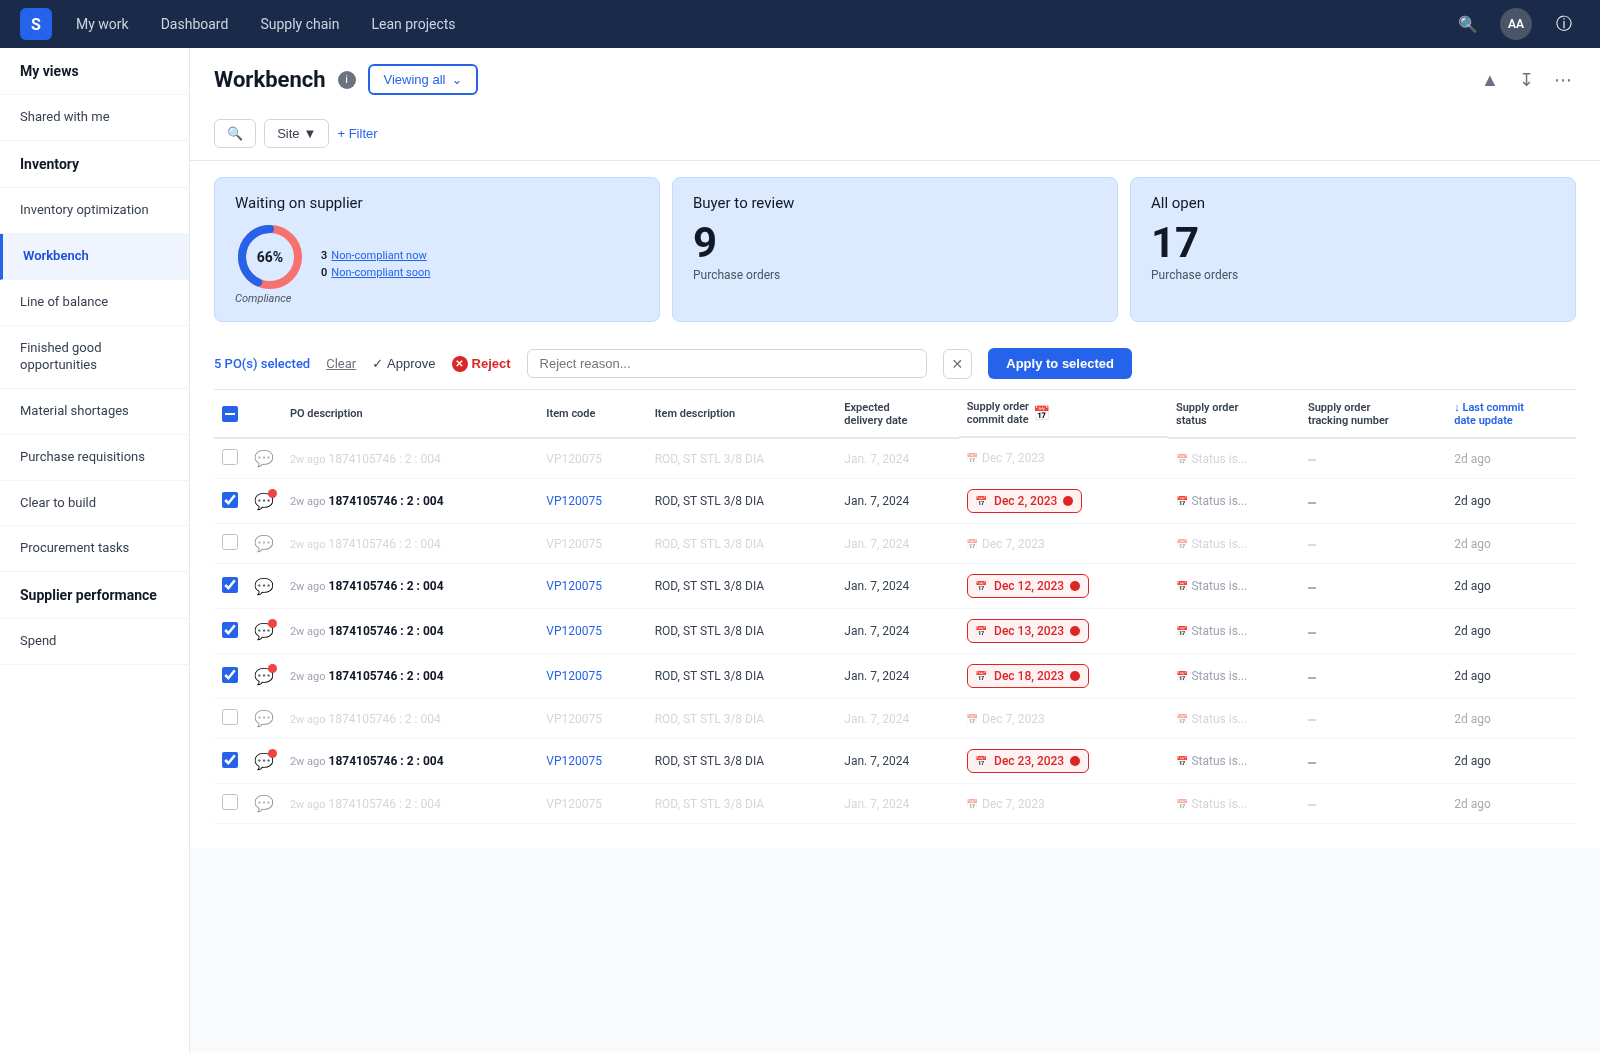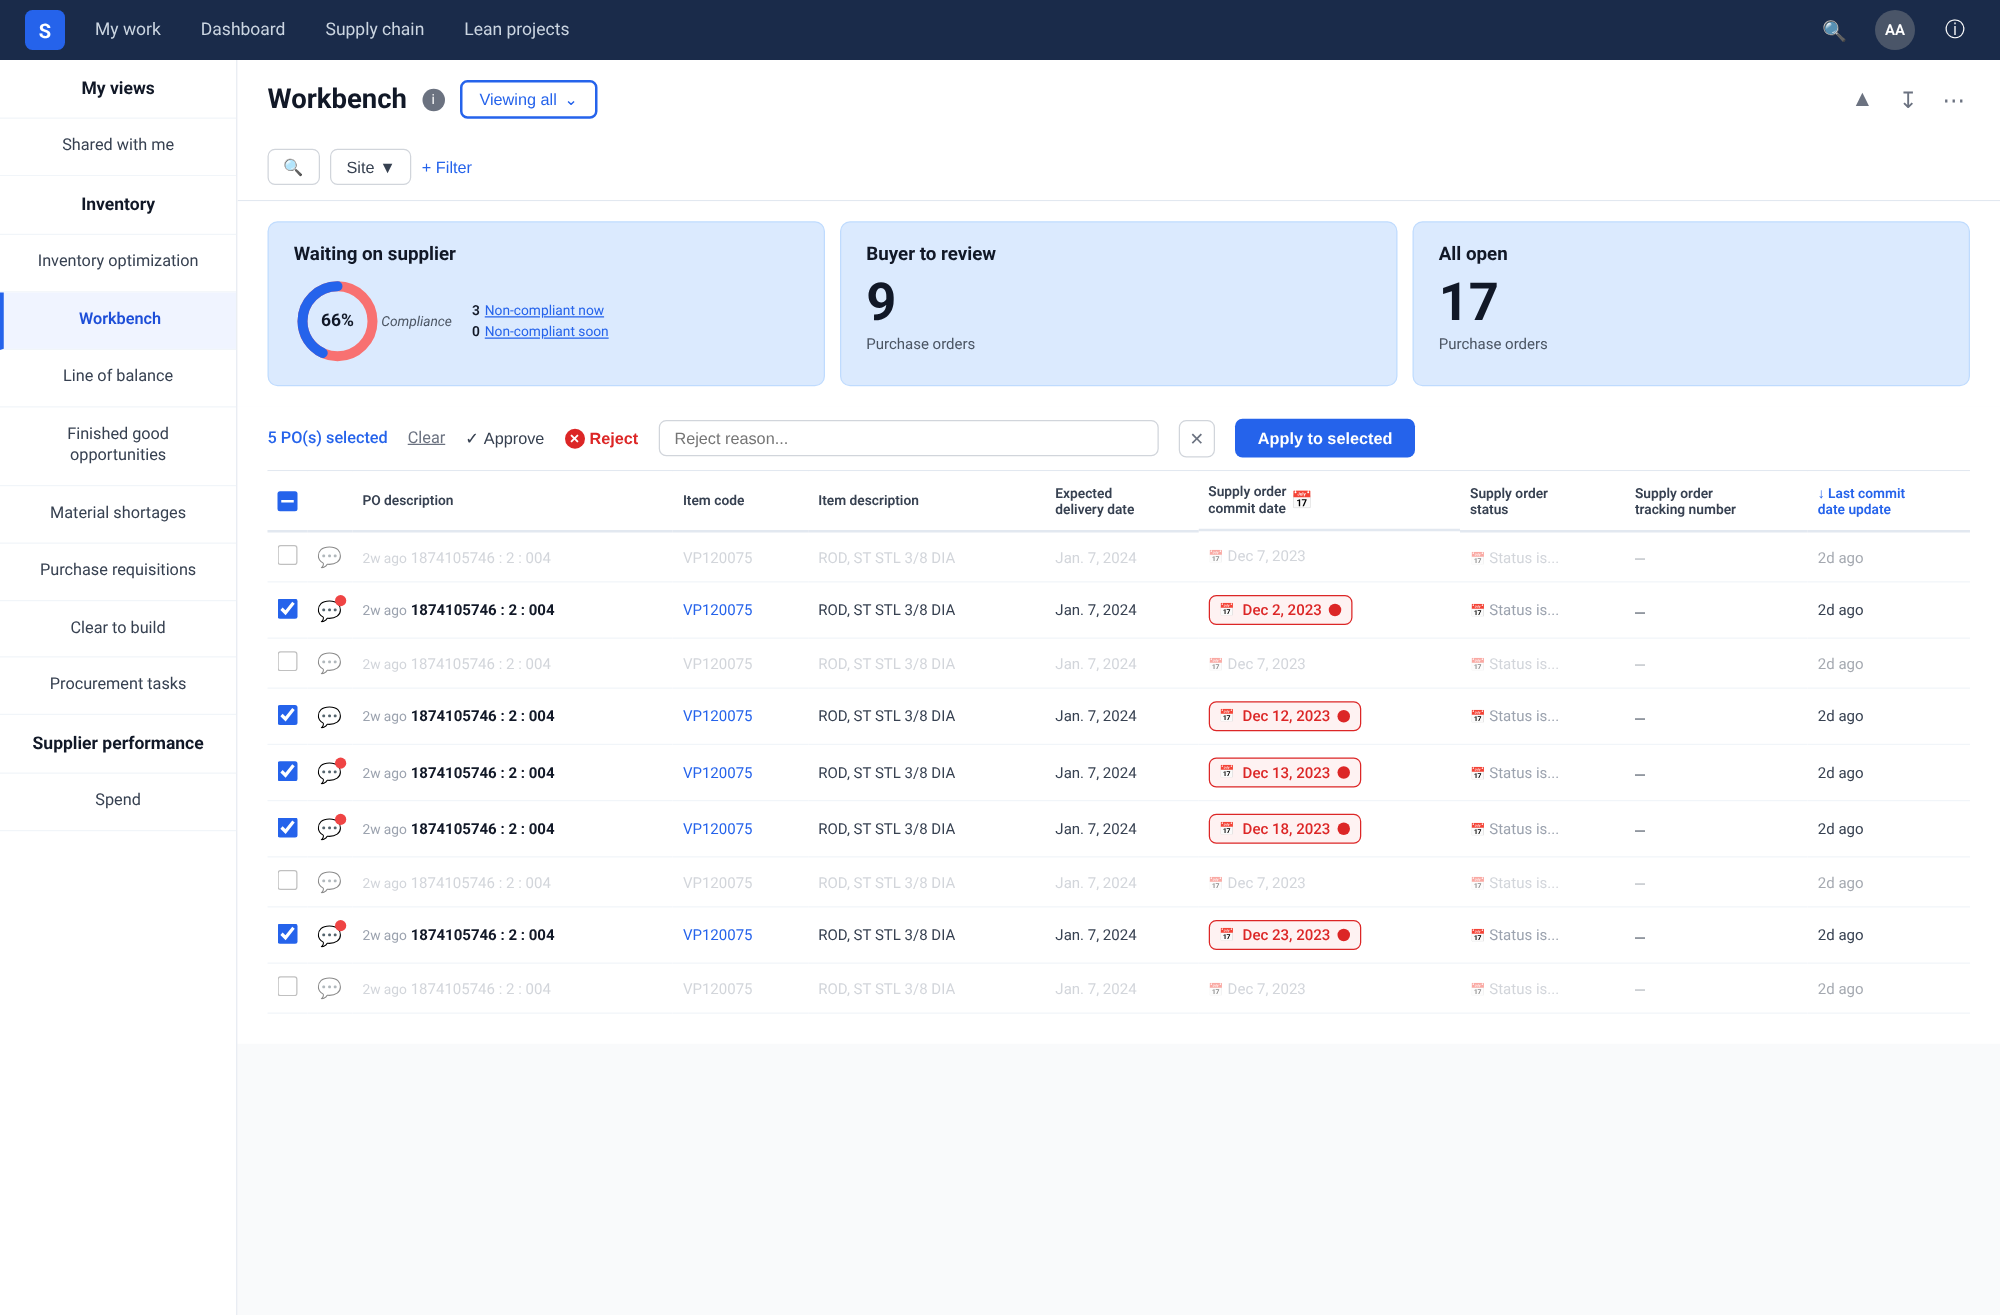--- a/index.html
+++ b/index.html
@@ -78,21 +78,20 @@
       overflow-y: auto;
       flex-shrink: 0;
     }
     .sidebar-item {
       padding: 14px 20px;
       cursor: pointer;
       font-size: 13px;
       color: #374151;
       border-bottom: 1px solid #f1f5f9;
       line-height: 1.3;
-      text-align: center;
     }
     .sidebar-item.active {
       background: #f0f4ff;
       color: #1d4ed8;
       font-weight: 600;
       border-left: 3px solid #2563eb;
     }
     .sidebar-item.section-header {
       font-weight: 700;
       color: #111827;
@@ -196,21 +195,21 @@
       background: #dbeafe;
       border: 1px solid #bfdbfe;
       border-radius: 8px;
       padding: 16px 20px;
       flex: 1;
       margin-right: 12px;
     }
     .card:last-child { margin-right: 0; }
     .card-title {
       font-size: 15px;
-      font-weight: 700;
+      font-weight: 400;
       color: #111827;
       margin-bottom: 10px;
     }
     .card-number {
       font-size: 42px;
       font-weight: 700;
       color: #111827;
       line-height: 1;
     }
     .card-label {
@@ -456,21 +455,21 @@
           <span>+ Filter</span>
         </button>
       </div>
     </div>
 
     <div class="cards-row">
 
       <div class="card">
         <div class="card-title">Waiting on supplier</div>
         <div class="card-waiting">
-          <div style="display:flex;align-items:center;">
+          <div style="display:flex;flex-direction:column;align-items:flex-start;">
             <div class="donut-wrapper">
               <svg width="70" height="70" viewBox="0 0 70 70">
                 <circle cx="35" cy="35" r="28" fill="none" stroke="#e2e8f0" stroke-width="8"></circle>
                 <circle cx="35" cy="35" r="28" fill="none" stroke="#f87171" stroke-width="8" stroke-dasharray="175.9 100" stroke-linecap="round"></circle>
                 <circle cx="35" cy="35" r="28" fill="none" stroke="#2563eb" stroke-width="8" stroke-dasharray="115.8 260.1" stroke-linecap="round" stroke-dashoffset="-100"></circle>
               </svg>
               <div class="donut-text">66%</div>
             </div>
             <div class="card-compliance-label">Compliance</div>
           </div>

